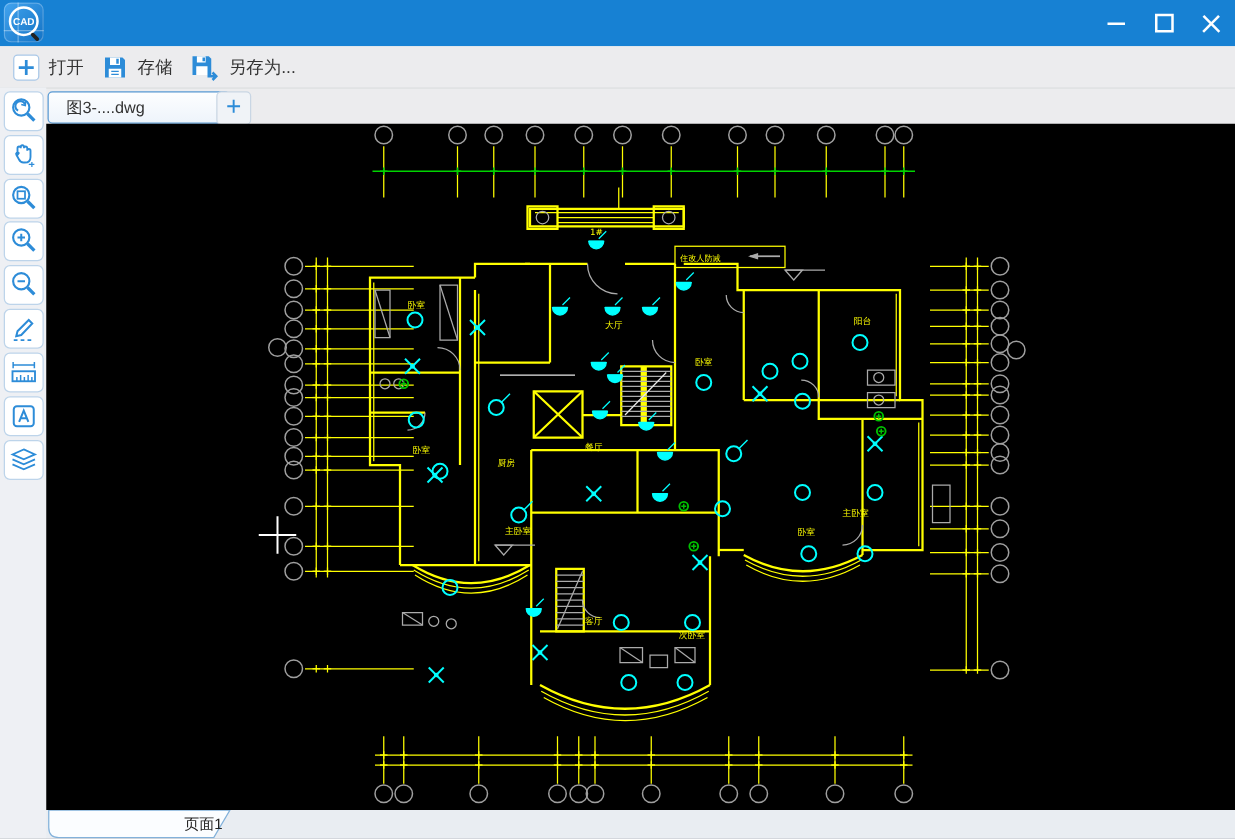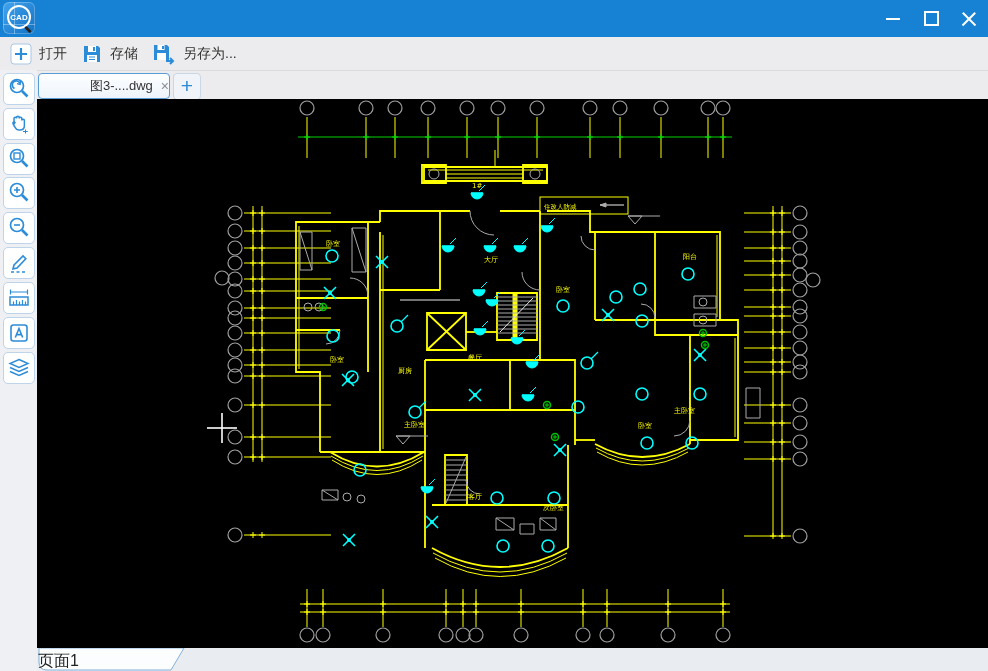--- a/index.html
+++ b/index.html
@@ -21,36 +21,36 @@
   .glyph-close{position:relative;width:16px;height:16px;}
   .glyph-close:before,.glyph-close:after{content:"";position:absolute;left:-1px;top:7px;width:18px;height:2.4px;background:#fff;}
   .glyph-close:before{transform:rotate(45deg);} .glyph-close:after{transform:rotate(-45deg);}
   
   .toolbar{position:absolute;left:0;top:37px;width:988px;height:33px;background:#ececee;border-bottom:1px solid #d9dbdd;display:flex;align-items:center;}
   .tool-item{display:flex;align-items:center;gap:7px;margin-left:6px;padding:2px 4px;cursor:pointer;}
   .tool-item .lbl{font-size:14px;color:#333;}
   
   .tabstrip{position:absolute;left:37px;top:71px;width:951px;height:28px;background:#ececee;}
   .doc-tab{position:absolute;left:1px;top:2px;width:130px;height:24px;border:1px solid #5a9bd5;border-radius:4px;
-           background:linear-gradient(#fdfeff,#eef4fb);display:flex;align-items:center;justify-content:flex-end;gap:8px;cursor:pointer;}
+           background:linear-gradient(#fdfeff,#eef4fb);display:flex;align-items:center;justify-content:space-between;gap:8px;cursor:pointer;padding-left:14px;}
   .doc-tab .t-lbl{font-size:13px;color:#333;}
   .doc-tab .t-close{font-size:14px;color:#8a8f96;line-height:1;cursor:pointer;}
   .new-tab{position:absolute;left:136px;top:2px;width:26px;height:25px;border:1px solid #c9d6e4;border-radius:4px;
            color:#2d8cd8;font-size:21px;line-height:23px;text-align:center;cursor:pointer;background:#f0f3f7;}
   
   .sidebar{position:absolute;left:0;top:70px;width:37px;height:601px;background:#eef0f4;}
   .side-btn{position:absolute;left:3px;width:30px;height:30px;background:#fff;border:1px solid #bdd4ea;border-radius:5px;
             display:flex;align-items:center;justify-content:center;cursor:pointer;}
   
   .canvas{position:absolute;left:37px;top:99px;width:951px;height:549px;background:#000;}
   
   .statusbar{position:absolute;left:37px;top:648px;width:951px;height:23px;background:#e9edf2;}
   .page-tab{position:absolute;left:1px;top:0;width:150px;height:23px;cursor:pointer;}
   .page-tab svg{position:absolute;left:0;top:0;}
-  .page-tab .p-lbl{position:absolute;left:0;top:3px;width:140px;text-align:left;font-size:16px;color:#222;}
+  .page-tab .p-lbl{position:absolute;left:0;top:3px;width:140px;text-align:right;font-size:12px;color:#222;}
   svg{display:block;}
 </style>
 </head>
 <body>
 
 <div class="app">
 
   <div class="titlebar">
     <div class="logo">
       <div class="gridline-v"></div>

